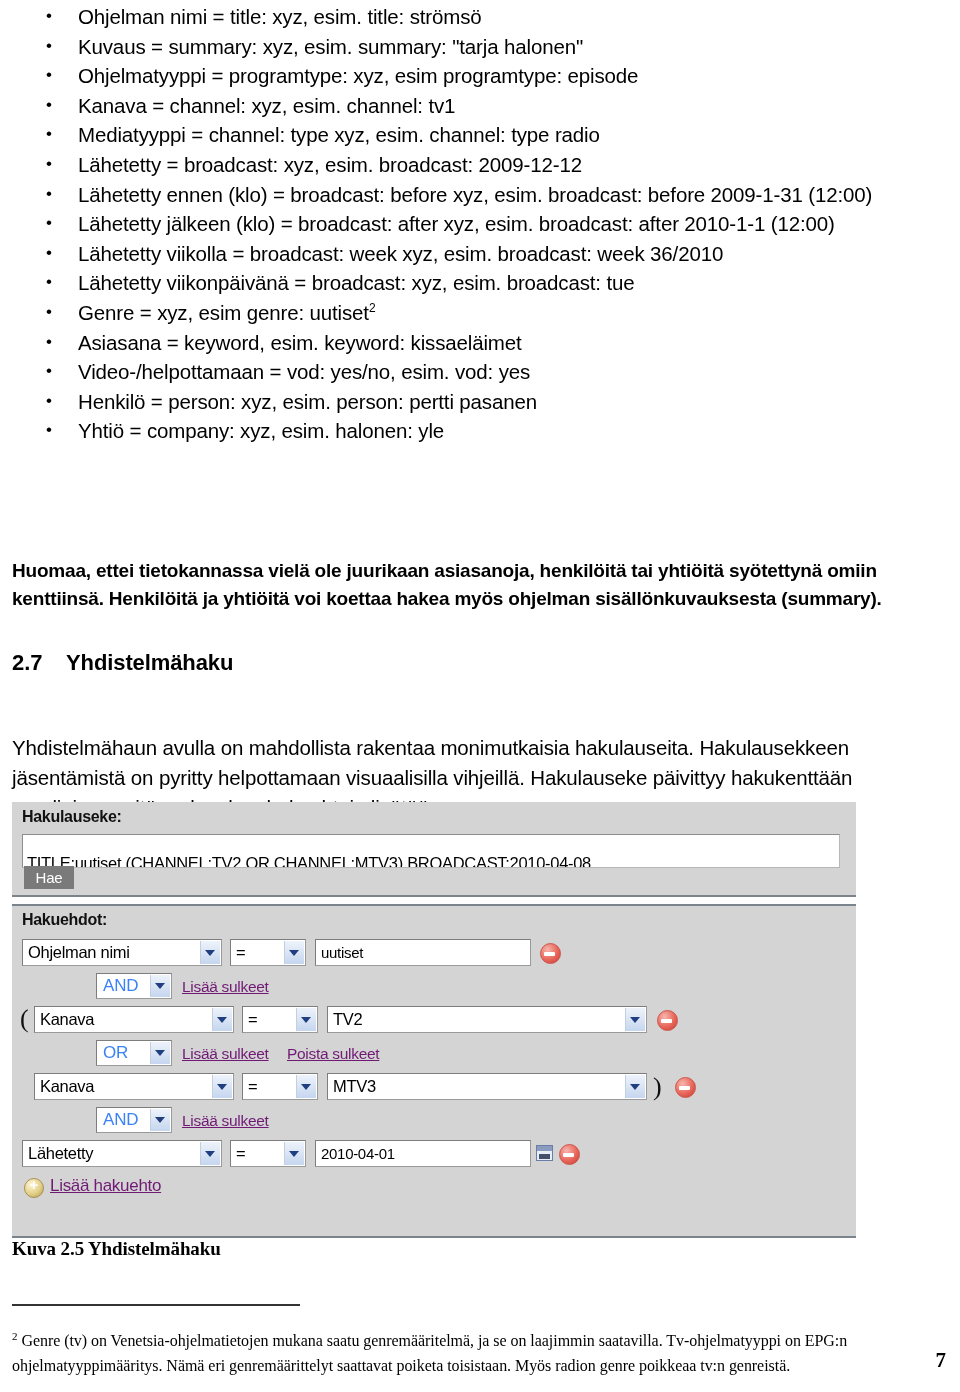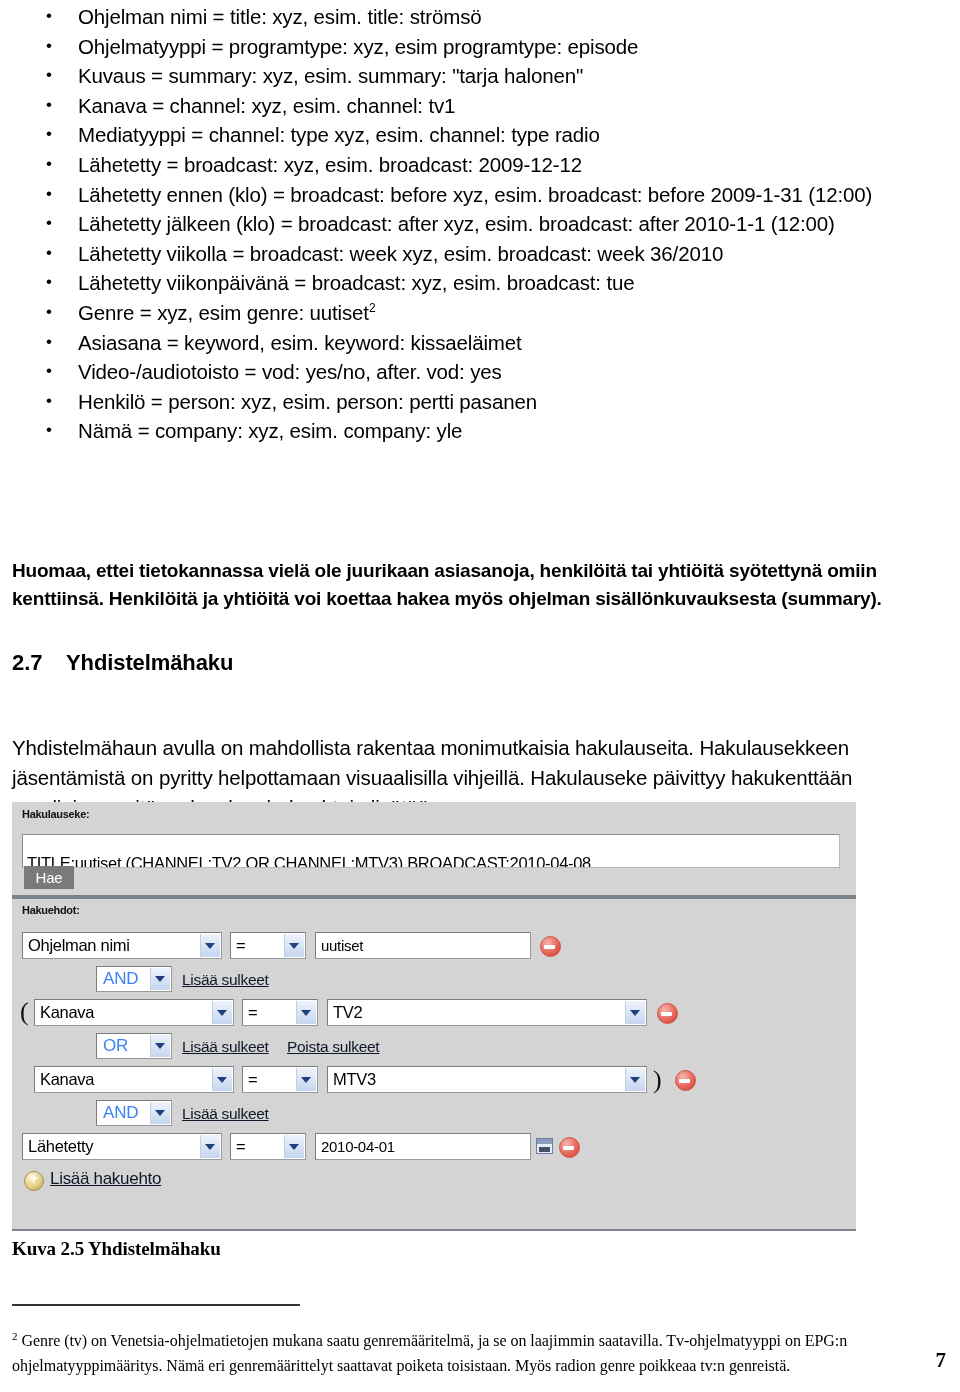--- a/index.html
+++ b/index.html
@@ -103,26 +103,27 @@
   .panel {
     background: #d4d4d4;
     border-bottom: 2px solid #7b838c;
     position: relative;
   }
   .panel-top {
     height: 93px;
     padding: 0;
   }
   .panel-bottom {
+    margin-top: 7px;
     height: 330px;
     border-top: 2px solid #7b838c;
   }
 
   .lbl {
-    font-size: 11px;
+    font-size: 16px;
     font-weight: bold;
     letter-spacing: -0.3px;
     color: #111;
   }
 
   .expr-label { position: absolute; left: 10px; top: 6px; }
 
   .expr-input {
     position: absolute;
     left: 10px;
@@ -318,21 +319,21 @@
     height: 0;
     border-left: 5.5px solid transparent;
     border-right: 5.5px solid transparent;
     border-top: 6px solid #1f3f80;
   }
 
   .link {
     position: absolute;
     font-size: 15.5px;
     line-height: 20px;
-    color: #0f172a;
+    color: #701a75;
     text-decoration: underline;
     letter-spacing: -0.3px;
     white-space: nowrap;
   }
   .link-big {
     font-size: 17px;
   }
 
   .paren {
     position: absolute;
@@ -387,34 +388,34 @@
     font-weight: bold;
   }
 </style>
 </head>
 <body>
 
 <div class="page">
 
   <ul class="bullet-list">
     <li>Ohjelman nimi = title: xyz, esim. title: strömsö</li>
+    <li>Kuvaus = summary: xyz, esim. summary: "tarja halonen"</li>
     <li>Ohjelmatyyppi = programtype: xyz, esim programtype: episode</li>
-    <li>Kuvaus = summary: xyz, esim. summary: "tarja halonen"</li>
     <li>Kanava = channel: xyz, esim. channel: tv1</li>
     <li>Mediatyyppi = channel: type xyz, esim. channel: type radio</li>
     <li>Lähetetty = broadcast: xyz, esim. broadcast: 2009-12-12</li>
     <li>Lähetetty ennen (klo) = broadcast: before xyz, esim. broadcast: before 2009-1-31 (12:00)</li>
     <li>Lähetetty jälkeen (klo) = broadcast: after xyz, esim. broadcast: after 2010-1-1 (12:00)</li>
     <li>Lähetetty viikolla = broadcast: week xyz, esim. broadcast: week 36/2010</li>
     <li>Lähetetty viikonpäivänä = broadcast: xyz, esim. broadcast: tue</li>
     <li><span>Genre = xyz, esim genre: uutiset</span><span class="sup">2</span></li>
     <li>Asiasana = keyword, esim. keyword: kissaeläimet</li>
-    <li>Video-/audiotoisto = vod: yes/no, after. vod: yes</li>
+    <li>Video-/helpottamaan = vod: yes/no, esim. vod: yes</li>
     <li>Henkilö = person: xyz, esim. person: pertti pasanen</li>
-    <li>Nämä = company: xyz, esim. company: yle</li>
+    <li>Yhtiö = company: xyz, esim. halonen: yle</li>
   </ul>
 
   <p class="note">Huomaa, ettei tietokannassa vielä ole juurikaan asiasanoja, henkilöitä tai yhtiöitä syötettynä omiin kenttiinsä. Henkilöitä ja yhtiöitä voi koettaa hakea myös ohjelman sisällönkuvauksesta (summary).</p>
 
   <h2 class="heading"><span class="num">2.7</span><span>Yhdistelmähaku</span></h2>
 
   <p class="body-para">Yhdistelmähaun avulla on mahdollista rakentaa monimutkaisia hakulauseita. Hakulausekkeen jäsentämistä on pyritty helpottamaan visuaalisilla vihjeillä. Hakulauseke päivittyy hakukenttään reaaliajassa sitä mukaa kun hakuehtoja lisätään.</p>
 
   <div class="figure">
 

